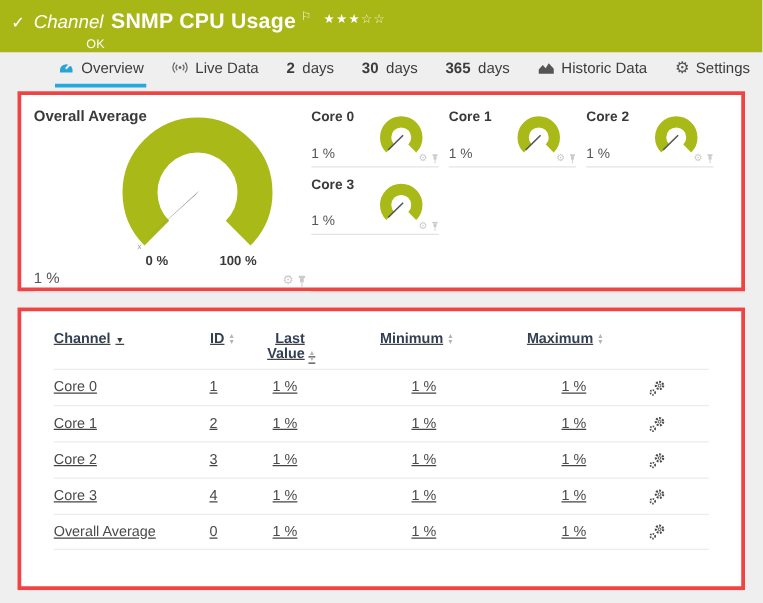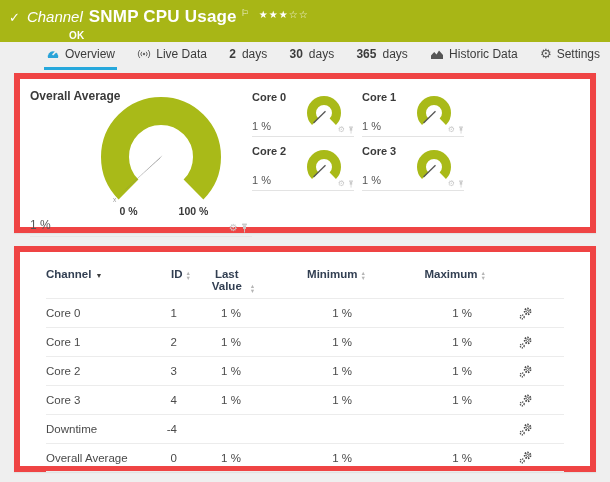--- a/index.html
+++ b/index.html
@@ -11,35 +11,35 @@
 
   
   .hdr { height:42px; background:#a8b616; color:#fff; padding:7px 10px 0 9px; }
   .hdr-line1 { display:flex; align-items:baseline; }
   .check { font-size:13px; font-weight:bold; margin-right:7px; }
   .kind { font-style:italic; font-size:15px; font-weight:300; margin-right:6px; }
   .title { font-size:17px; font-weight:bold; letter-spacing:.2px; }
   .flag { font-size:9px; margin-left:4px; position:relative; top:-6px; }
   .stars { font-size:10px; margin-left:10px; position:relative; top:-4px; letter-spacing:1px; }
   .stars .dim { opacity:.85; }
-  .status-ok { font-size:10px; font-weight:bold; margin:3px 0 0 29px; letter-spacing:.3px;padding-left:31px; }
+  .status-ok { font-size:10px; font-weight:normal; margin:3px 0 0 29px; letter-spacing:.3px;padding-left:31px; }
 
   
   .tabs { height:28px; display:flex; align-items:stretch; padding:0 8px 0 44px;
           justify-content:space-between; background:#efefef; }
   .tab { display:flex; align-items:flex-start; gap:5px; font-size:12px; color:#3c3c3c;
          padding:5px 2px 0; cursor:pointer; border-bottom:3px solid transparent; }
   .tab.active { border-bottom-color:#26a8dc; }
   .tab b { font-weight:bold; }
   .tab .unit { margin-left:1px; }
   .ticon { display:inline-flex; width:14px; height:14px; }
 
   
-  .panel { background:#fff; border:6px solid #ef4444; margin:0 14px;
-           box-shadow:0 1px 1px rgba(0,0,0,.05); }
+  .panel { background:#fff; border:3px solid #ef4444; margin:0 14px;
+           box-shadow:0 1px 1px rgba(0,0,0,.05);text-decoration:underline; }
   .panel.overview { margin-top:3px; height:160px; display:flex; padding:8px 12px 0 10px; }
   .panel.table { margin-top:13px; height:226px; }
 
   
   .main-cell { width:222px; height:150px; position:relative; border-bottom:1px solid #e6e6e6; flex:none; }
   .cell-title { font-size:12px; font-weight:bold; color:#3a3a3a; position:absolute; top:2px; left:0; }
   .main-gauge-svg { position:absolute; left:56px; top:6px; }
   .cell-value { position:absolute; left:0; bottom:4px; font-size:12px; color:#555; }
   .mini-icons { position:absolute; right:4px; bottom:3px; display:flex; align-items:flex-end; gap:3px; color:#cbcbcb; }
   .mini-gear { font-size:10px; line-height:10px; color:#cbcbcb; }
@@ -54,21 +54,21 @@
   .core-cell .mini-icons { right:0; bottom:2px; }
   .core-cell .mini-gear { font-size:8px; line-height:8px; }
 
   
   .tbl { margin:0 26px; }
   .thead, .trow { display:grid; grid-template-columns:100px 45px 80px 95px 120px 1fr; }
   .thead { padding:16px 0 6px; align-items:start; color:#323f52; font-size:11.5px; font-weight:bold; }
   .th-left { text-align:left; }
   .th-right { text-align:right; }
   .th-center { display:flex; justify-content:center; align-items:flex-end; }
-  .th-center .lbl { display:inline-block; width:40px; text-align:center; }
+  .th-center .lbl { display:inline-block; width:40px; text-align:right; }
   .sort { display:inline-flex; flex-direction:column; font-size:5.5px; line-height:4.5px;
           color:#b5b5b5; margin-left:3px; vertical-align:middle; position:relative; top:1px; }
   .sort-active { font-size:7px; color:#3c3c3c; margin-left:4px; }
   .trow { height:29px; align-items:center; border-top:1px solid #ececec; font-size:11.5px; color:#4a4a4a; }
   .trow:last-child { border-bottom:1px solid #ececec; }
   .td-right { text-align:right; padding-right:14px; }
   .td-center { text-align:center; }
   .td-icon { display:flex; justify-content:center; }
   .row-gear { cursor:pointer; display:inline-flex; }
 </style>
@@ -323,36 +323,20 @@
           <span class="row-gear">
         <svg width="13" height="13" viewBox="0 0 13 13">
           <circle cx="8.6" cy="4.4" r="2.9" fill="none" stroke="#4a4a4a" stroke-width="1.8" stroke-dasharray="1.5 1.1"></circle>
           <circle cx="8.6" cy="4.4" r="1.1" fill="none" stroke="#4a4a4a" stroke-width="0.8"></circle>
           <circle cx="3.2" cy="9.9" r="1.9" fill="none" stroke="#4a4a4a" stroke-width="1.4" stroke-dasharray="1.1 0.9"></circle>
         </svg>
           </span>
         </div>
     </div>
 
-    <div class="trow">
-      <div>Downtime</div>
-      <div class="td-right">-4</div>
-      <div class="td-center"></div>
-      <div class="td-right"></div>
-      <div class="td-right"></div>
-      <div class="td-icon">
-          <span class="row-gear">
-        <svg width="13" height="13" viewBox="0 0 13 13">
-          <circle cx="8.6" cy="4.4" r="2.9" fill="none" stroke="#4a4a4a" stroke-width="1.8" stroke-dasharray="1.5 1.1"></circle>
-          <circle cx="8.6" cy="4.4" r="1.1" fill="none" stroke="#4a4a4a" stroke-width="0.8"></circle>
-          <circle cx="3.2" cy="9.9" r="1.9" fill="none" stroke="#4a4a4a" stroke-width="1.4" stroke-dasharray="1.1 0.9"></circle>
-        </svg>
-          </span>
-        </div>
-    </div>
 
     <div class="trow">
       <div>Overall Average</div>
       <div class="td-right">0</div>
       <div class="td-center">1 %</div>
       <div class="td-right">1 %</div>
       <div class="td-right">1 %</div>
       <div class="td-icon">
           <span class="row-gear">
         <svg width="13" height="13" viewBox="0 0 13 13">

